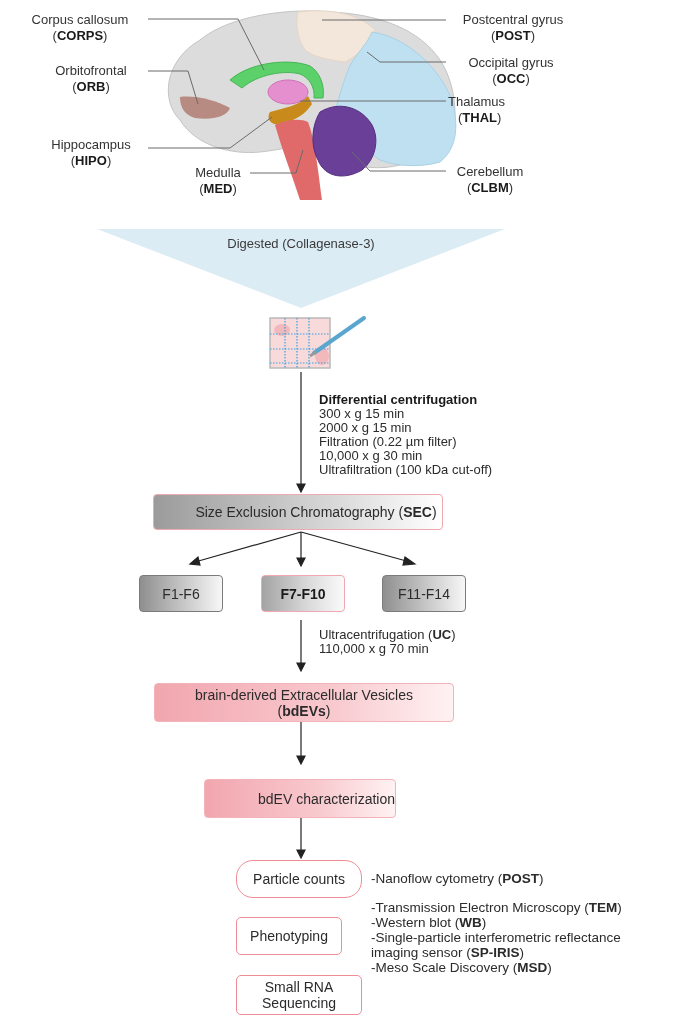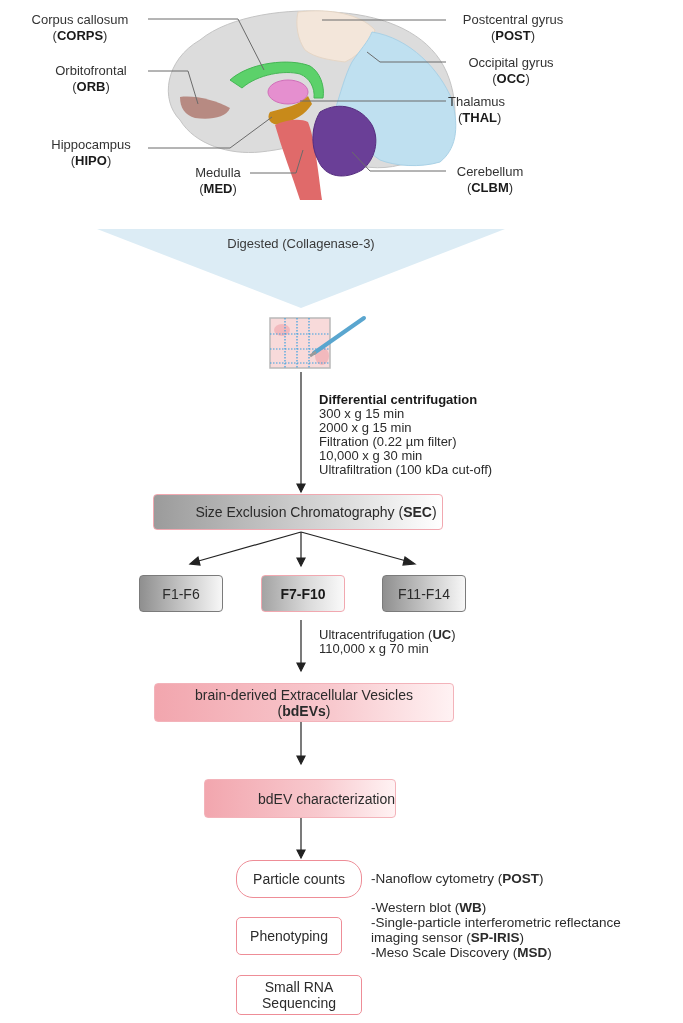--- a/index.html
+++ b/index.html
@@ -177,17 +177,18 @@
   <span>Phenotyping</span>
 </div>
 <div class="box outline" style="left:236px;top:975px;width:126px;height:40px;padding:0 16px;">
   <span>Small RNA Sequencing</span>
 </div>
 
 <div class="abs txt" style="left:371px;top:872px;font-size:13.5px;">
   <div><span>-Nanoflow cytometry (</span><b>POST</b><span>)</span></div>
 </div>
 <div class="abs txt" style="left:371px;top:900px;font-size:13.5px;line-height:15px;">
+  <div><span>-Transmission Electron Microscopy (</span><b>TEM</b><span>)</span></div>
   <div><span>-Western blot (</span><b>WB</b><span>)</span></div>
   <div><span>-Single-particle interferometric reflectance</span></div>
   <div><span>imaging sensor (</span><b>SP-IRIS</b><span>)</span></div>
   <div><span>-Meso Scale Discovery (</span><b>MSD</b><span>)</span></div>
 </div>
 
 </body></html>

